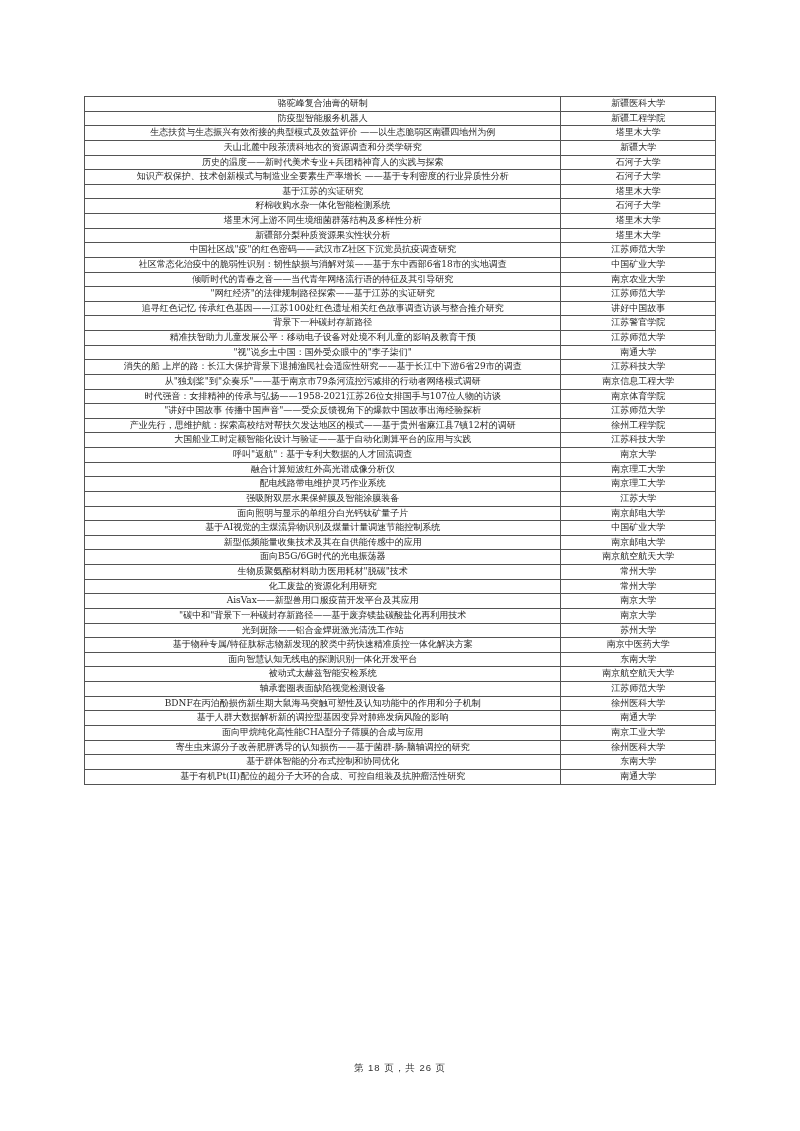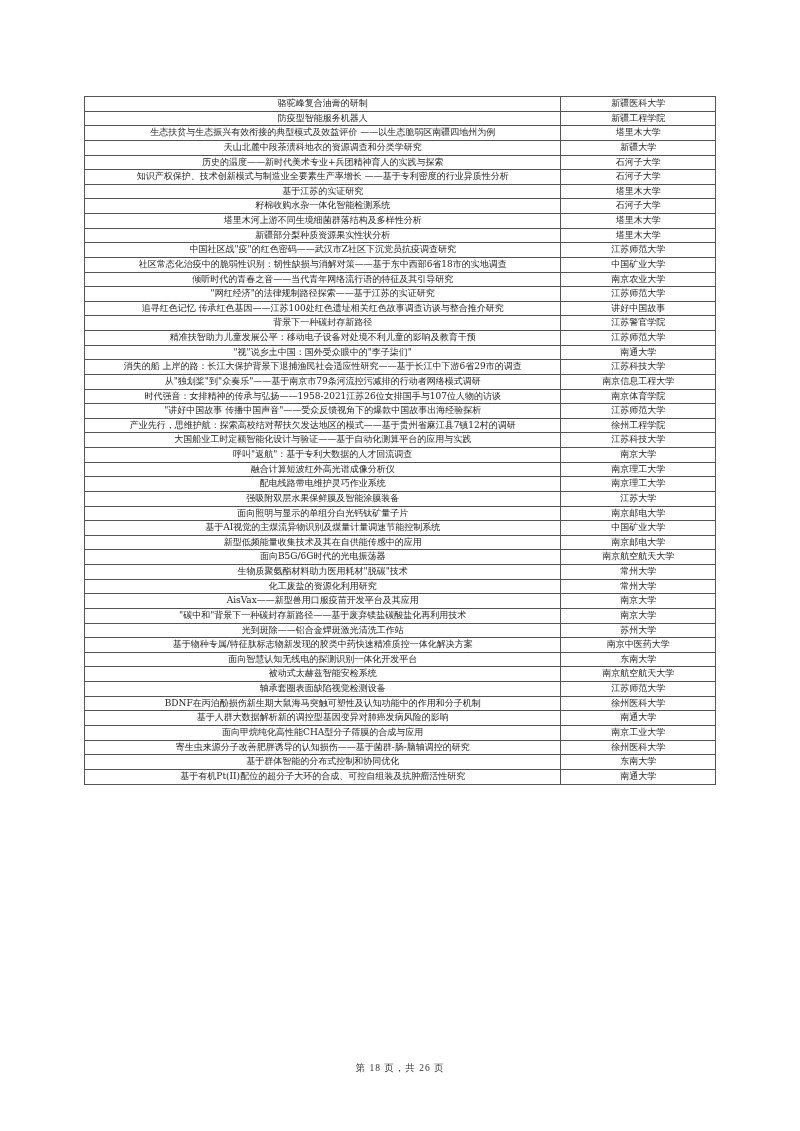--- a/index.html
+++ b/index.html
@@ -39,21 +39,21 @@
   td.univ-cell  { width: 23.6%; }
   .footer {
     position: absolute;
     left: 0;
     top: 1062px;
     width: 100%;
     text-align: center;
     font-size: 9.5px;
     color: #333333;
     letter-spacing: 1px;
-    font-family: Liberation Serif, serif;
+    font-family: Liberation Sans, sans-serif;
   }
 </style>
 </head>
 <body>
 
 <div class="page">
   <table class="project-table">
     <tbody id="table-body">
         <tr>
           <td class="title-cell">骆驼峰复合油膏的研制</td>

